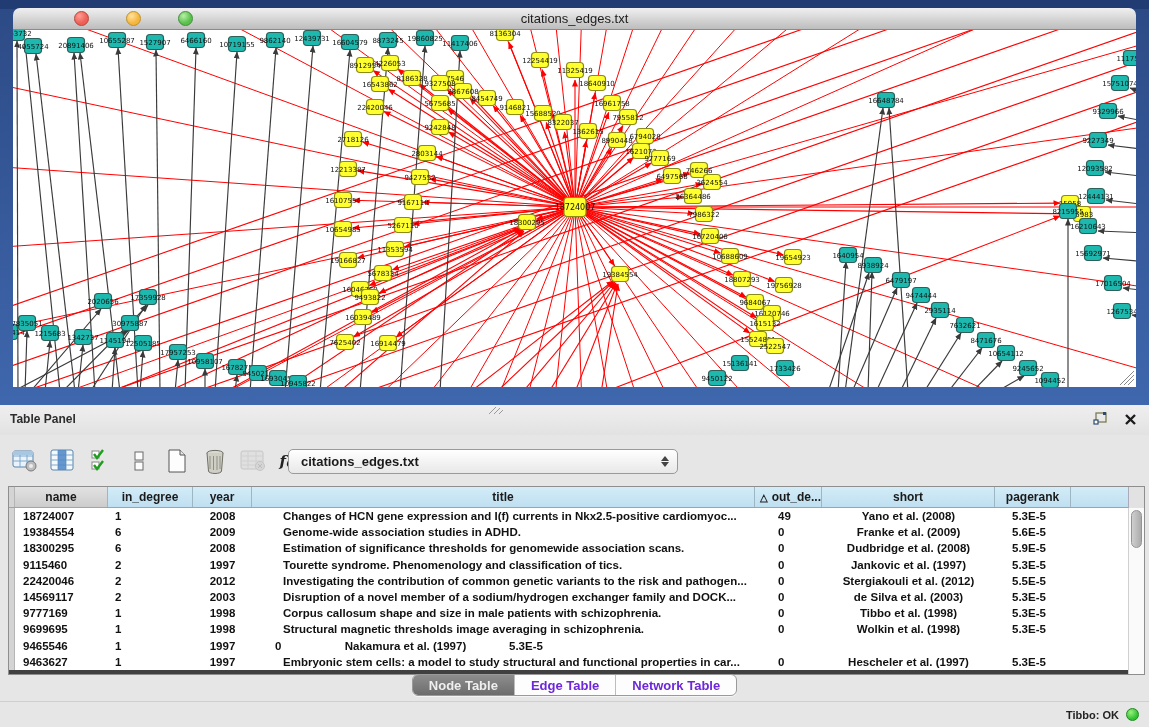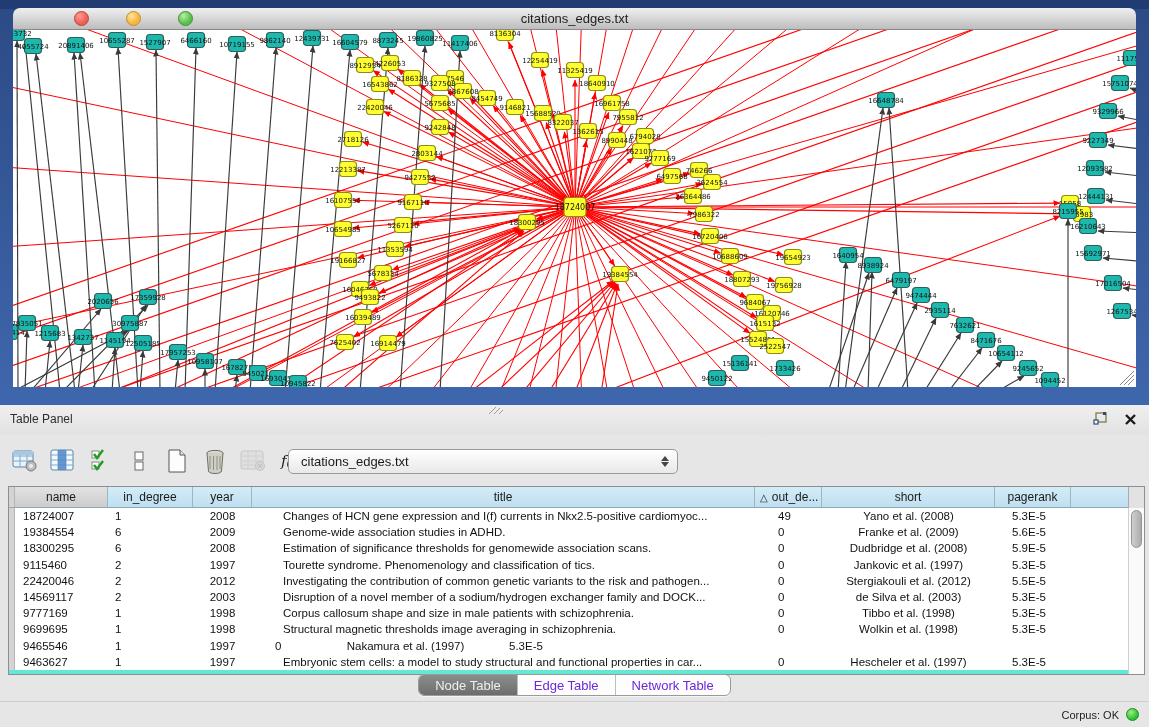--- a/index.html
+++ b/index.html
@@ -15,21 +15,21 @@
             border-radius:7px 7px 0 0;border-bottom:1px solid #8a8a8a;}
   .tl-btn{position:absolute;top:3px;width:15px;height:15px;border-radius:50%;}
   .tl-red{left:61px;background:radial-gradient(circle at 35% 30%,#ff9d94,#ee5f55 60%);border:1px solid #b9423a;}
   .tl-yel{left:113px;background:radial-gradient(circle at 35% 30%,#ffe39e,#f6b53d 60%);border:1px solid #c08f23;}
   .tl-grn{left:165px;background:radial-gradient(circle at 35% 30%,#b7f0a8,#59c04b 60%);border:1px solid #3d8f33;}
   .win-title{position:absolute;left:0;top:0;width:100%;height:22px;line-height:22px;
              text-align:center;font-size:13px;color:#1c1c1c;}
   .graph-area{position:absolute;left:13px;top:30px;width:1123px;height:357px;
               background:#fff;overflow:hidden;}
   
-  .table-panel{position:absolute;left:0;top:405px;width:1149px;height:322px;background:#e6e6e6;}
+  .table-panel{position:absolute;left:0;top:405px;width:1149px;height:322px;background:#e6e6e6;font-weight:bold;}
   .panel-header{position:absolute;left:0;top:0;width:100%;height:30px;
                 background:linear-gradient(#efefef,#e2e2e2);}
   .panel-title{position:absolute;left:10px;top:7px;font-size:12px;color:#2d2d2d;}
   .ph-icons{position:absolute;right:12px;top:7px;display:flex;gap:16px;align-items:center;}
   .splitter-grip{position:absolute;left:487px;top:-4px;width:18px;height:9px;}
   
   .toolbar{position:absolute;left:10px;top:38px;height:36px;display:flex;align-items:center;gap:9px;}
   .tbicon{width:29px;height:29px;display:flex;align-items:center;justify-content:center;}
   .tbicon.dis{opacity:.45;}
   .fx-label{font-family:"DejaVu Serif",serif;font-style:italic;font-size:15px;color:#222;}
@@ -37,21 +37,21 @@
   .table-select{position:absolute;left:288px;top:44px;width:390px;height:25px;
                 border:1px solid #9a9a9a;border-radius:5px;
                 background:linear-gradient(#ffffff,#e8e8e8);
                 font-size:13px;color:#1a1a1a;display:flex;align-items:center;padding-left:12px;}
   .sel-arrows{position:absolute;right:4px;top:2px;width:16px;height:19px;display:flex;flex-direction:column;
               align-items:center;justify-content:center;gap:1px;}
   .sel-arrows i{width:0;height:0;border-left:4px solid transparent;border-right:4px solid transparent;}
   .sel-arrows .up{border-bottom:5px solid #444;}
   .sel-arrows .dn{border-top:5px solid #444;}
   
-  .dtable{position:absolute;left:8px;top:81px;width:1137px;height:189px;background:#5eead4;
+  .dtable{position:absolute;left:8px;top:81px;width:1137px;height:189px;background:#404040;
           border:1px solid #8e8e8e;overflow:hidden;}
   .thead{display:flex;height:21px;background:linear-gradient(#d3ecf8,#bfdff0);
          border-bottom:1px solid #8fa9b8;font-size:12px;color:#1a1a1a;}
   .hcell{display:flex;align-items:center;justify-content:center;height:100%;
          border-right:1px solid #9cb6c4;overflow:hidden;white-space:nowrap;}
   .hcell.sel{background:linear-gradient(#e2e2e2,#cccccc);}
   .hcell .tri{font-size:10px;margin-right:4px;color:#222;}
   .hcell.left{justify-content:flex-start;padding-left:5px;}
   .stub{width:6px;background:#d4d4d4;border-right:1px solid #b5b5b5;flex:none;}
   .trow{display:flex;height:16.2px;font-size:11.5px;color:#111;line-height:16px;background:#fff;}
@@ -994,17 +994,17 @@
     <div class="tabsbar">
       <div class="seg" id="tabseg">
           <div class="tab active">Node Table</div>
           <div class="tab">Edge Table</div>
           <div class="tab">Network Table</div>
         </div>
     </div>
 
     <div class="statusline"></div>
     <div class="memory">
-      <span>Corpus: OK</span>
+      <span>Tibbo: OK</span>
       <span class="memdot"></span>
     </div>
   </div>
 </div>
 
 </body></html>

